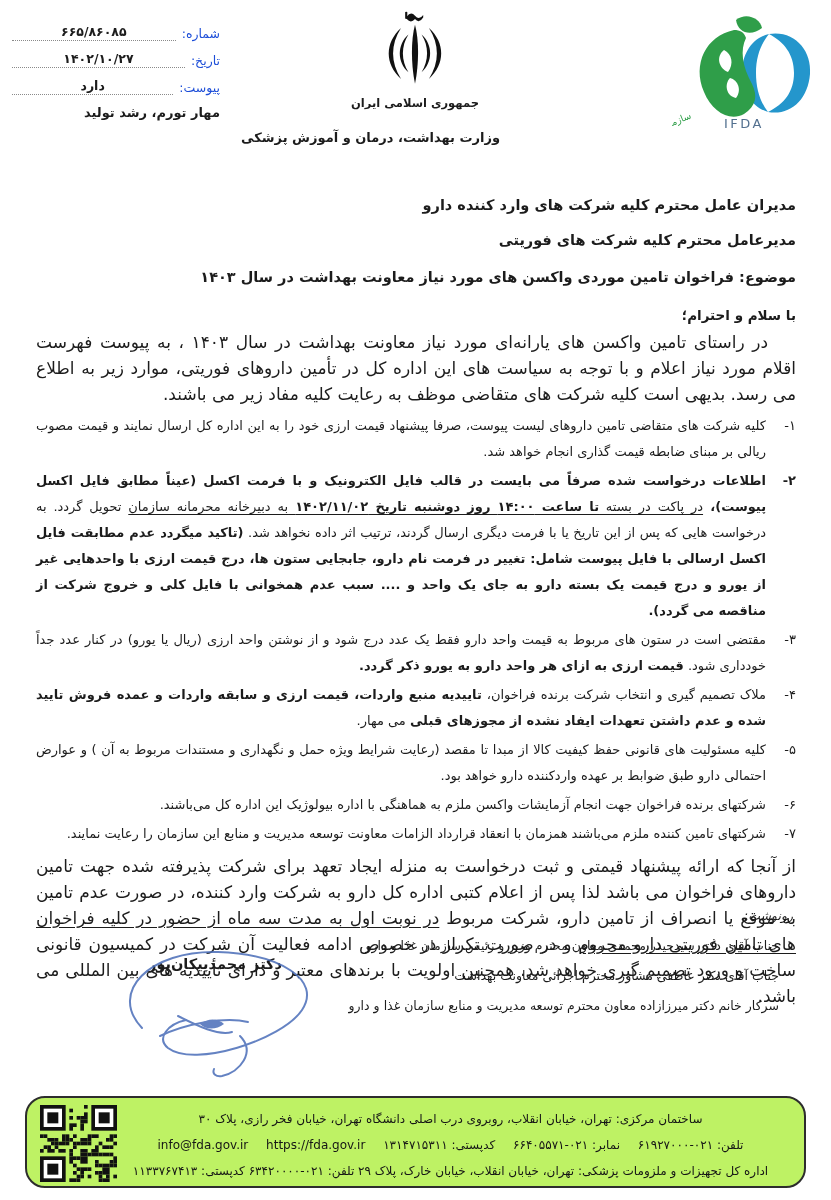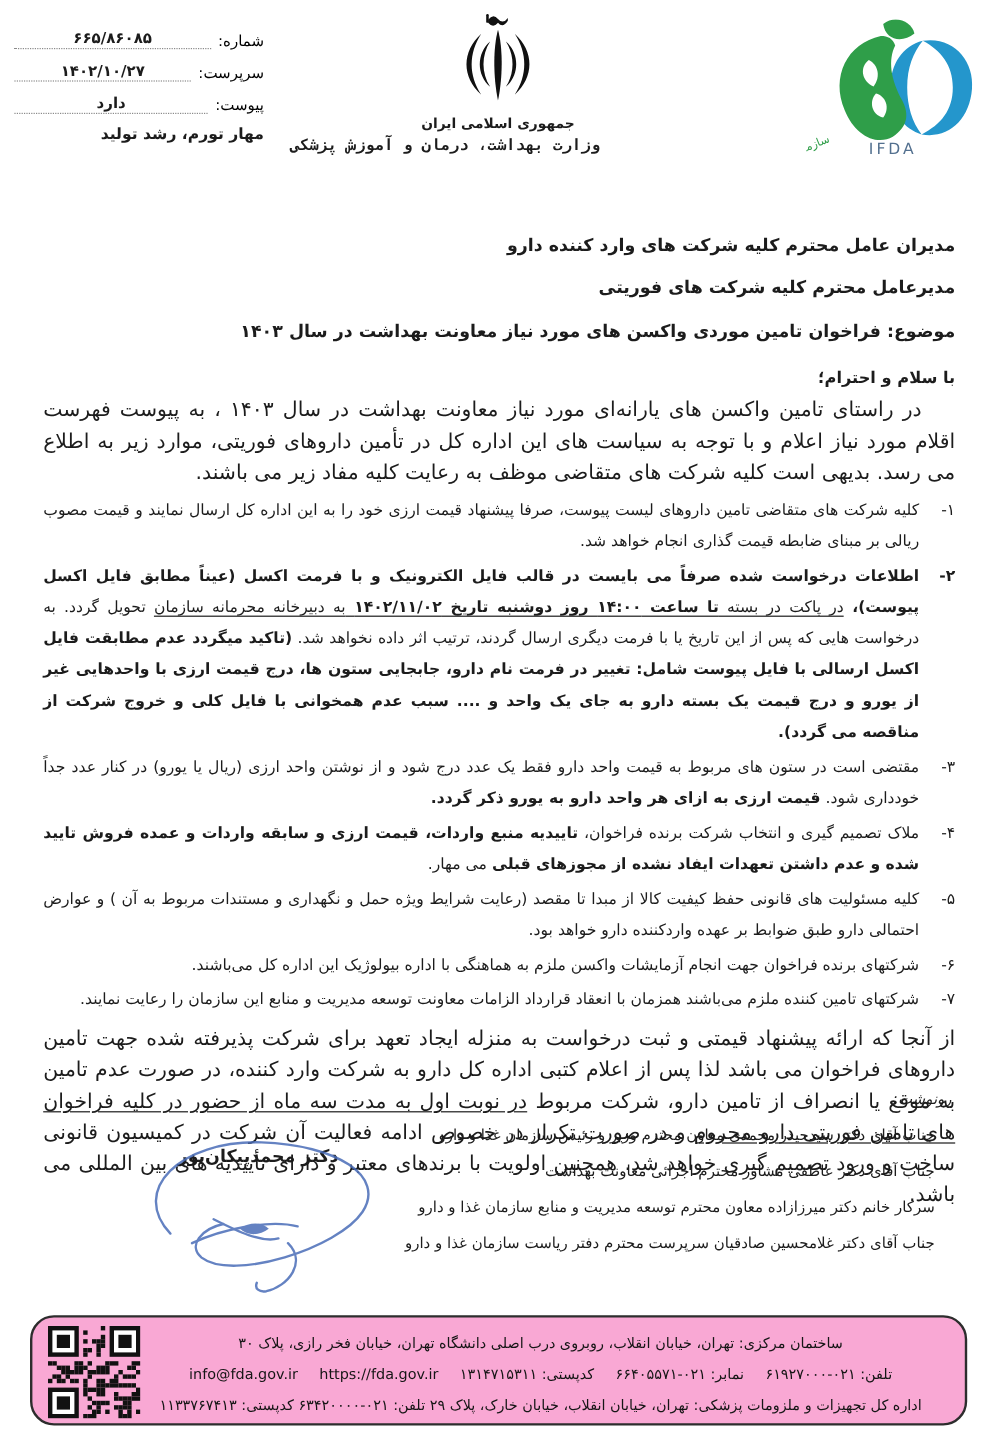--- a/index.html
+++ b/index.html
@@ -6,31 +6,31 @@
   html,body { background:#e8e8e8; }
   .page {
     position:relative; width:831px; height:1200px; margin:0 auto;
     background:#ffffff; direction:rtl;
     font-family:"DejaVu Sans", sans-serif; color:#1c1c1c;
     overflow:hidden;
   }
   
   .meta-block { position:absolute; top:24px; left:12px; width:208px; direction:rtl; font-size:12.5px; }
   .meta-row { display:flex; align-items:flex-end; margin-bottom:10px; }
-  .meta-label { white-space:nowrap; padding-left:6px; color:#000000; }
+  .meta-label { white-space:nowrap; padding-left:6px; color:#1d4ed8; }
   .meta-value {
     flex:1; text-align:center; font-weight:bold; letter-spacing:.5px;
     border-bottom:1px dotted #8a8a8a; padding-bottom:1px; min-height:16px;
   }
   .meta-slogan { font-weight:bold; font-size:13px; margin-top:4px; text-align:right; }
   
   .emblem-wrap { position:absolute; top:10px; left:330px; width:170px; text-align:center; }
   .emblem-wrap svg { display:block; margin:0 auto; }
   .gov-line1 { font-size:11.5px; font-weight:bold; margin-top:4px; }
-  .gov-line2 { font-size:13px; font-weight:bold; margin-top:4px; white-space:nowrap;font-family:Liberation Mono, monospace; }
+  .gov-line2 { font-size:13px; font-weight:bold; margin-top:20px; white-space:nowrap; }
   
   .ifda-wrap { position:absolute; top:16px; left:672px; width:150px; }
   
   .body { position:absolute; top:188px; left:36px; width:760px; }
   .to-line { font-size:14.5px; font-weight:bold; line-height:35px; }
   .subject { font-size:14.5px; font-weight:bold; line-height:36px; margin-top:1px; }
   .salutation { font-size:13.5px; font-weight:bold; margin-top:12px; margin-bottom:6px;text-align:right; }
   .para { font-size:17px; line-height:26px; text-align:justify; }
   .intro { text-indent:28px; margin-bottom:6px; }
   .item { display:flex; font-size:13px; line-height:26px; margin-bottom:3px; }
@@ -44,39 +44,39 @@
   .sig-name { font-size:14.5px; font-weight:bold; }
   .sig-title { font-size:14.5px; font-weight:bold; margin-top:8px; }
   .sig-ink { position:absolute; top:-16px; left:20px; pointer-events:none; }
   
   .cc { position:absolute; top:908px; right:38px; width:560px; font-size:12.5px; }
   .cc-label { text-align:right; margin-bottom:8px;font-style:italic; }
   .cc-line { text-align:right; line-height:30px; padding-right:14px; }
   
   .footer {
     position:absolute; top:1096px; left:25px; width:781px; height:92px;
-    border:2px solid #2d2d2d; border-radius:20px; background:#f9a8d4;
+    border:2px solid #2d2d2d; border-radius:20px; background:#bef264;
   }
   .qr { position:absolute; top:7px; left:13px; width:77px; height:77px; }
   .footer-lines { padding:8px 26px 8px 96px; text-align:center; font-size:12px; line-height:26px; color:#151515; }
   .footer-line2 span { margin:0 7px; }
   .latin { direction:ltr; unicode-bidi:embed; }
 </style>
 </head>
 <body>
 
 <div class="page">
 
   <div class="meta-block">
     <div class="meta-row">
       <span class="meta-label">شماره:</span>
       <span class="meta-value">۶۶۵/۸۶۰۸۵</span>
     </div>
     <div class="meta-row">
-      <span class="meta-label">سرپرست:</span>
+      <span class="meta-label">تاریخ:</span>
       <span class="meta-value">۱۴۰۲/۱۰/۲۷</span>
     </div>
     <div class="meta-row">
       <span class="meta-label">پیوست:</span>
       <span class="meta-value">دارد</span>
     </div>
     <div class="meta-slogan">مهار تورم، رشد تولید</div>
   </div>
 
   <div class="emblem-wrap">
@@ -174,21 +174,20 @@
     </svg>
     <div class="sig-name">دکتر محمدپیکان‌پور</div>
   </div>
 
   <div class="cc">
     <div class="cc-label">رونوشت:</div>
     <div id="cc-container">
         <div class="cc-line">جناب آقای دکتر سیدحیدر محمدی معاون محترم وزیر و رئیس سازمان غذا و دارو</div>
         <div class="cc-line">جناب آقای دکتر عاطفی مشاور محترم اجرائی معاونت بهداشت</div>
         <div class="cc-line">سرکار خانم دکتر میرزازاده معاون محترم توسعه مدیریت و منابع سازمان غذا و دارو</div>
-        <div class="cc-line">جناب آقای دکتر غلامحسین صادقیان سرپرست محترم دفتر ریاست سازمان غذا و دارو</div>
       </div>
   </div>
 
   <div class="footer">
     <svg class="qr" id="qr-svg" viewBox="0 0 21 21">
         <rect x="12" y="0" width="1" height="1" fill="#111"></rect>
         <rect x="8" y="1" width="1" height="1" fill="#111"></rect>
         <rect x="12" y="2" width="1" height="1" fill="#111"></rect>
         <rect x="8" y="3" width="1" height="1" fill="#111"></rect>
         <rect x="10" y="3" width="1" height="1" fill="#111"></rect>

